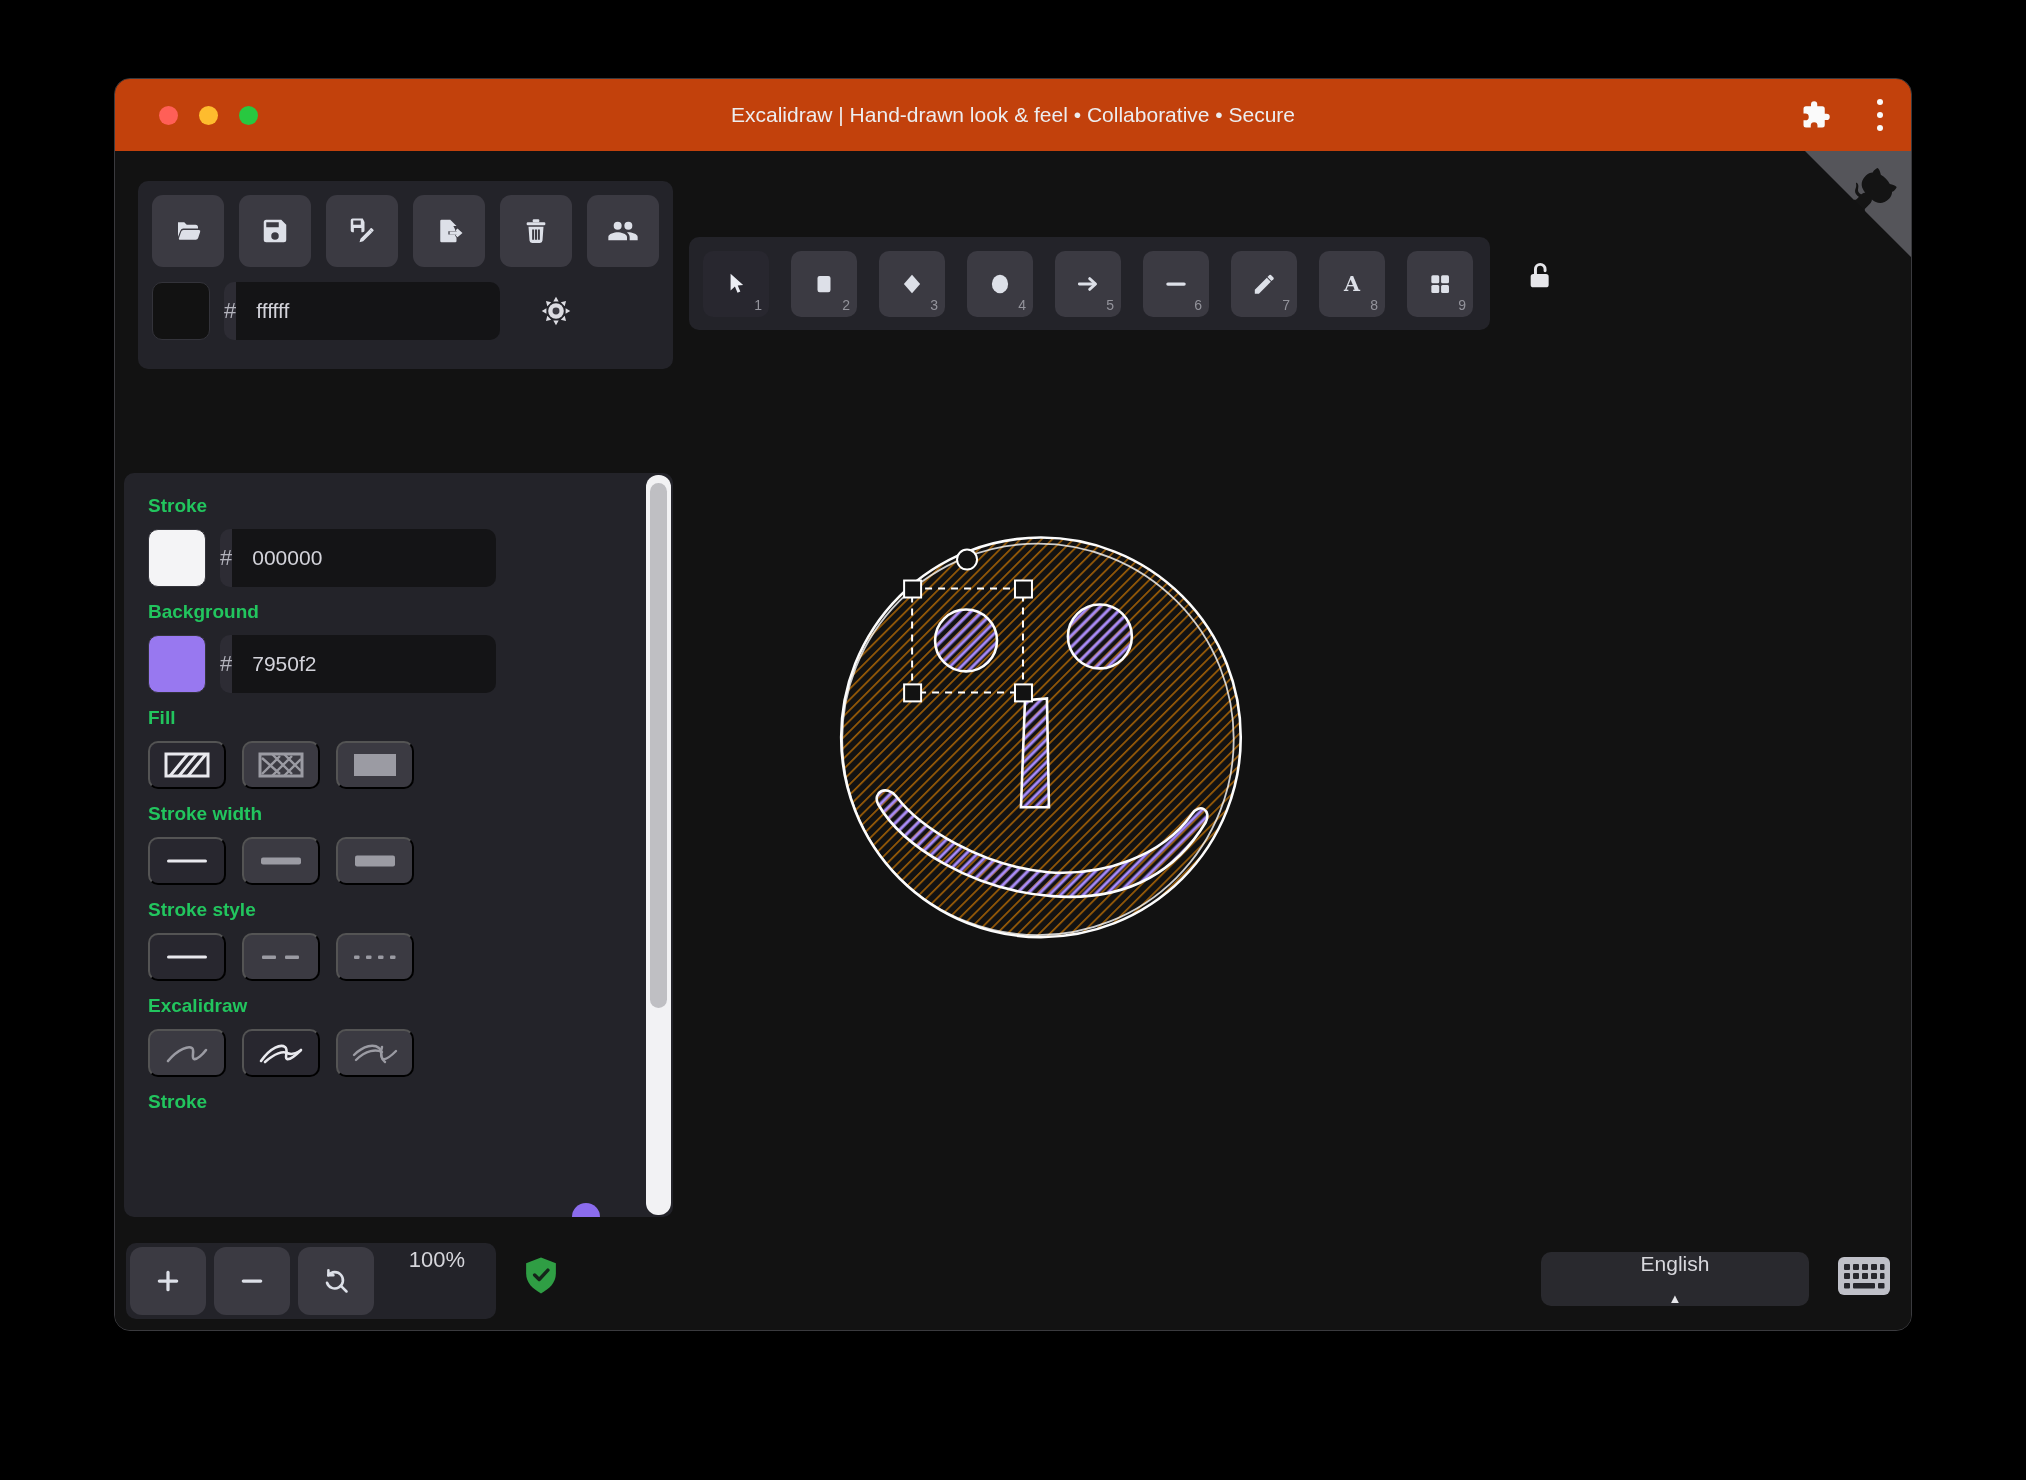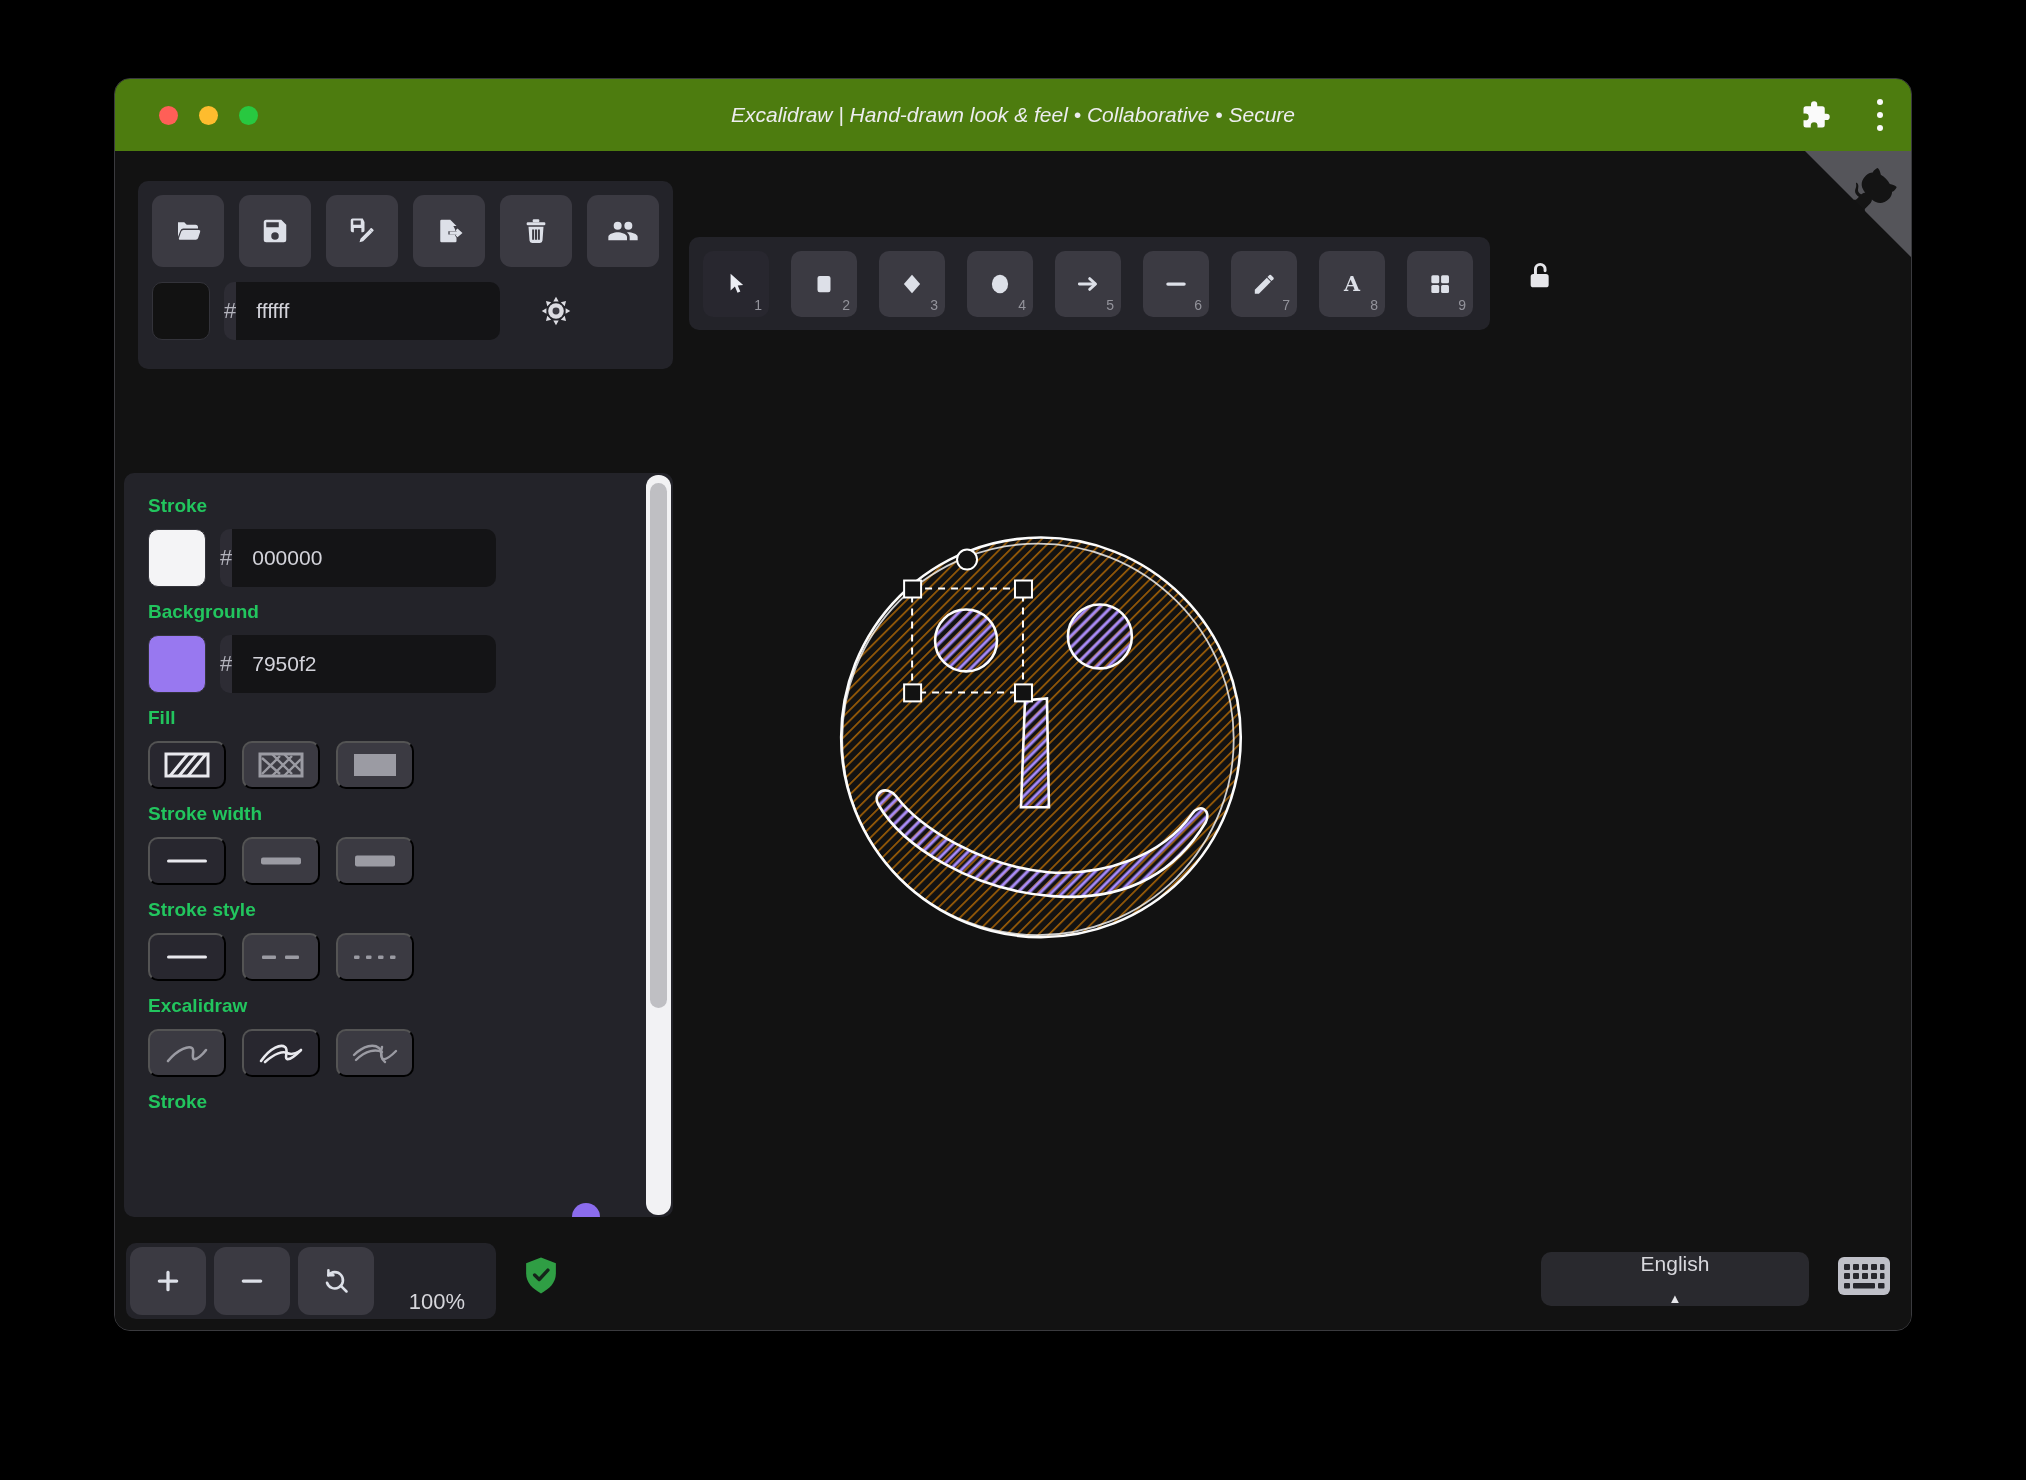--- a/index.html
+++ b/index.html
@@ -1,21 +1,21 @@
 <!DOCTYPE html>
 <html><head>
 <meta charset="utf-8">
 <style>
   * { margin:0; padding:0; box-sizing:border-box; }
   html,body { width:2026px; height:1480px; background:#000; overflow:hidden;
               font-family:"Liberation Sans", sans-serif; }
   .window { position:absolute; left:114px; top:78px; width:1798px; height:1253px;
             background:#121212; border:1px solid #3a3a3e; border-radius:16px; overflow:hidden; }
   
-  .titlebar { position:relative; height:72px; background:#4d7c0f; display:flex; align-items:center;font-style:italic; }
+  .titlebar { position:relative; height:72px; background:#c2410c; display:flex; align-items:center; }
   .traffic { display:flex; gap:21px; margin-left:44px; }
   .traffic span { width:19px; height:19px; border-radius:50%; display:block; }
   .title { position:absolute; left:0; right:0; text-align:center; color:#ededef; font-size:21px; }
   .tb-right { position:absolute; right:26px; display:flex; align-items:center; gap:44px; }
   
   .main { position:absolute; top:72px; left:0; right:0; bottom:0; background:#121212; overflow:hidden; }
   .canvas-svg { position:absolute; inset:0; }
   .gh-corner { position:absolute; top:0; right:0; width:106px; height:106px; }
   
   .island { position:absolute; background:#232329; border-radius:10px; }
@@ -49,21 +49,21 @@
                  background:#bfbfc3; border-radius:9px; }
   .opacity-thumb { position:absolute; left:448px; bottom:-14px; width:28px; height:28px;
                    border-radius:50%; background:#8b6ced; }
   
   .tools { left:574px; top:86px; width:801px; height:93px; padding:14px; display:flex; gap:22px; }
   .tool { width:66px; height:66px; border-radius:10px; }
   .tool .num { position:absolute; right:7px; bottom:4px; font-size:14px; color:#93939b; }
   .lockbtn { position:absolute; left:1402px; top:102px; width:46px; height:46px; background:none;
              border:none; color:#e6e6ea; display:flex; align-items:center; justify-content:center; cursor:pointer; }
   
-  .zoombar { left:11px; bottom:11px; height:76px; display:flex; align-items:flex-end; padding:4px; gap:8px; }
+  .zoombar { left:11px; bottom:11px; height:76px; display:flex; align-items:flex-start; padding:4px; gap:8px; }
   .zoombar .btn { width:76px; height:76px; height:68px; width:76px; border-radius:12px; }
   .zoomlabel { width:110px; text-align:center; color:#d6d6db; font-size:22px; }
   .shield { position:absolute; left:409px; bottom:30px; }
   .langsel { position:absolute; right:102px; bottom:24px; width:268px; height:54px; background:#29292e;
              border-radius:10px; display:flex; align-items:center; justify-content:space-between;
              padding:0 22px; cursor:pointer;flex-direction:column; }
   .langsel .lang { color:#d8d8dd; font-size:21px; }
   .langsel .caret { color:#e6e6ea; font-size:13px; }
   .kbd { position:absolute; right:20px; bottom:30px; cursor:pointer; }
 </style>

